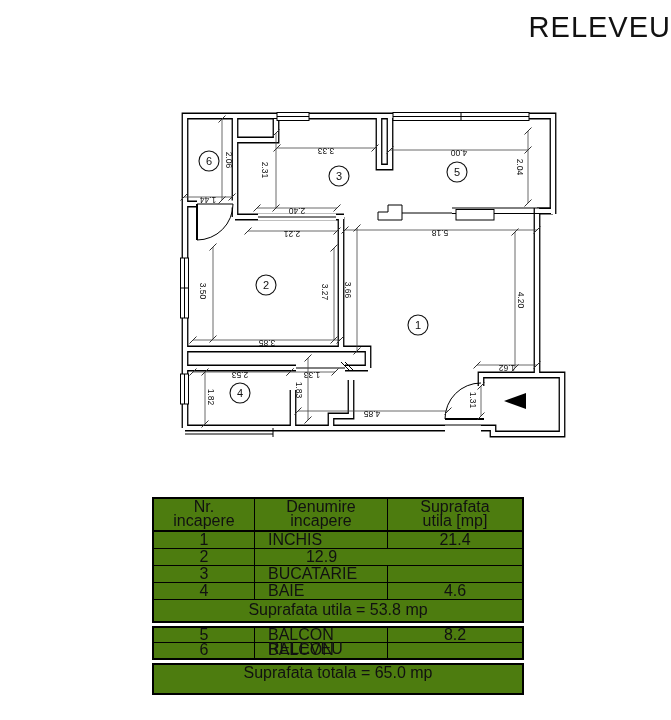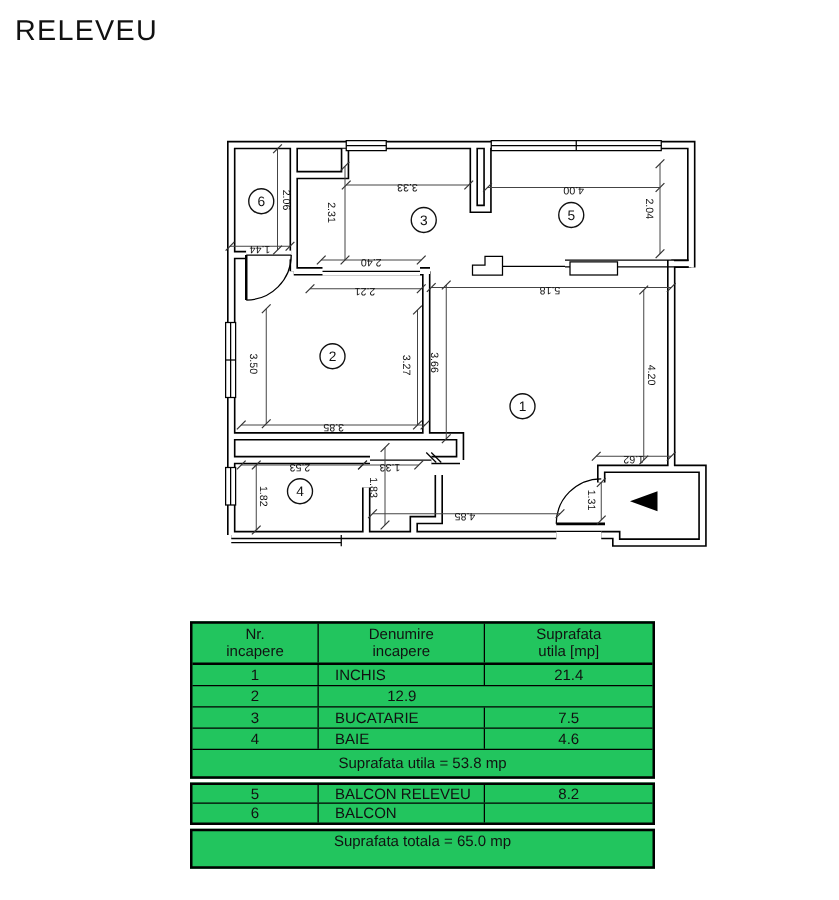--- a/index.html
+++ b/index.html
@@ -1,24 +1,24 @@
 <!DOCTYPE html>
 <html><head>
 <meta charset="utf-8">
 <style>
   html,body{margin:0;padding:0;background:#fff;}
   .page{position:relative;width:671px;height:720px;background:#fff;overflow:hidden;
         font-family:"Liberation Sans", sans-serif;color:#111;}
-  .title{position:absolute;top:11px;left:12px;right:0;text-align:left;
-         font-size:23px;letter-spacing:1px;color:#111;}
+  .title{position:absolute;top:11px;left:12px;right:0;text-align:right;
+         font-size:29px;letter-spacing:1px;color:#111;}
   svg text{font-family:"Liberation Sans", sans-serif;fill:#111;}
   .plan{position:absolute;top:0;left:0;}
   
   .tsec{position:absolute;left:152px;width:372px;border:2px solid #000;
-        box-sizing:border-box;background:#22c55e;font-size:12px;}
+        box-sizing:border-box;background:#4d7c0f;font-size:16px;}
   .sec1{top:497px;height:126px;}
   .sec2{top:626px;height:34px;}
   .sec3{top:663px;height:32px;}
   .thead{display:grid;grid-template-columns:101px 133px 134px;height:33px;
          border-bottom:2px solid #000;box-sizing:border-box;text-align:center;}
   .thead .hcell{padding-top:1px;line-height:14px;}
   .c1,.c2{border-right:1px solid #000;}
   .trow{display:grid;grid-template-columns:101px 133px 134px;height:17px;
         line-height:16px;border-bottom:1px solid #000;box-sizing:border-box;}
   .sec2 .trow{height:15px;line-height:14px;}
@@ -302,21 +302,20 @@
           <div class="c2">INCHIS</div>
           <div class="c3">21.4</div>
         </div>
         <div class="trow">
           <div class="c1 c1">2</div>
           <div class="c3">12.9</div>
         </div>
         <div class="trow">
           <div class="c1 c1">3</div>
           <div class="c2">BUCATARIE</div>
-          <div class="c3">7.5</div>
         </div>
         <div class="trow">
           <div class="c1 c1">4</div>
           <div class="c2">BAIE</div>
           <div class="c3">4.6</div>
         </div>
       </div>
     <div class="merged">Suprafata utila = 53.8 mp</div>
   </div>
 

